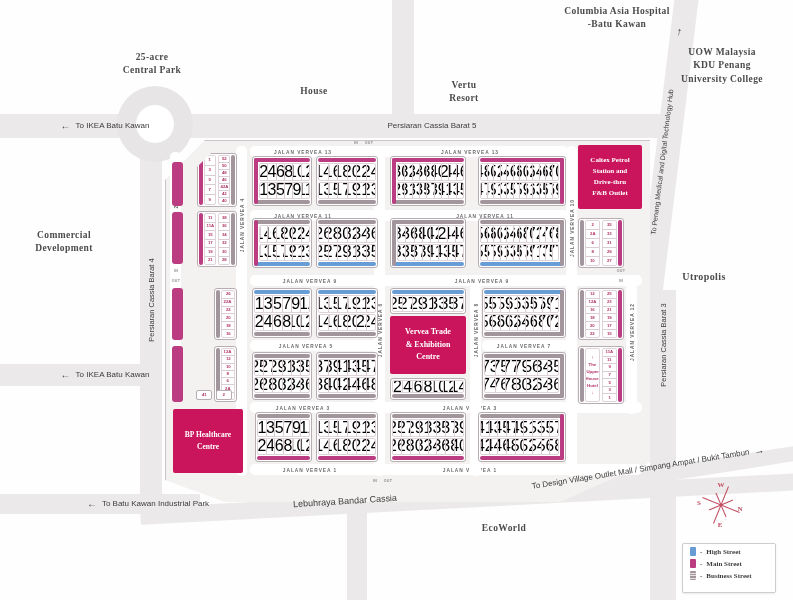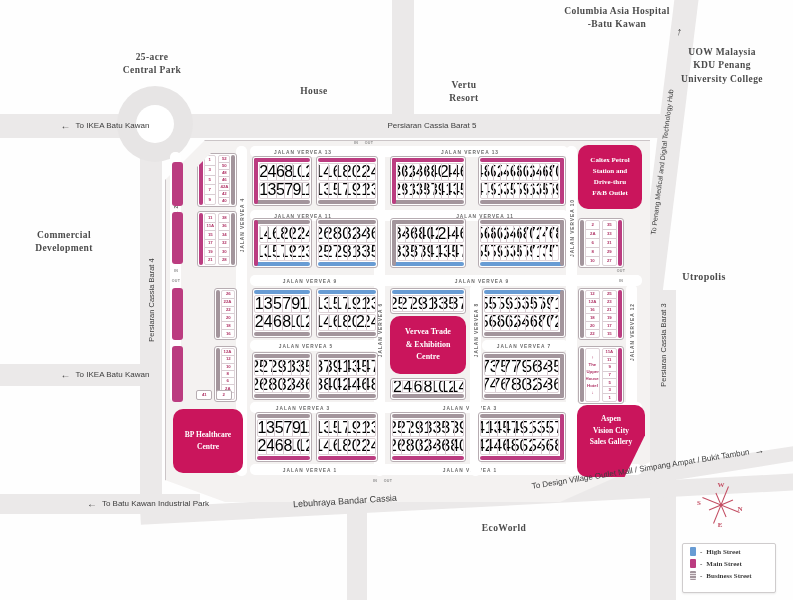--- a/index.html
+++ b/index.html
@@ -16,21 +16,21 @@
   .stnamev{transform:translate(-50%,-50%) rotate(-90deg) scale(.8) !important;}
   .lrow{flex:1;display:flex;border:1px solid #ded3d8;border-radius:2px;overflow:hidden;background:#fff;}
   .cell{flex:1;display:flex;align-items:center;justify-content:center;border-right:1px solid #d9cdd3;overflow:hidden;}
   .cell:last-child{border-right:none;}
   .vcol{flex:1;display:flex;flex-direction:column;border:1px solid #ded3d8;border-radius:2px;background:#fff;overflow:hidden;}
   .vcell{flex:1;display:flex;align-items:center;justify-content:center;border-top:1px solid #d9cdd3;}
   .vcell:first-child{border-top:none;}
   .cnum{font-size:6px;transform:scale(.72);color:#b03366;font-weight:bold;white-space:nowrap;}
   .io{position:absolute;transform:translate(-50%,-50%) scale(.6);font-size:6px;font-weight:bold;color:#8f8f8f;letter-spacing:.5px;}
   .bldg{position:absolute;color:#fff;display:flex;flex-direction:column;align-items:center;justify-content:center;
-        text-align:center;font-family:"Liberation Serif",serif;font-weight:bold;border-radius:10px;line-height:1.55;}
+        text-align:center;font-family:"Liberation Serif",serif;font-weight:bold;border-radius:2px;line-height:1.55;}
   .legrow{display:flex;align-items:center;gap:4px;margin:3px 0 0 7px;font-size:7px;color:#3d3d3d;
           font-family:"Liberation Serif",serif;font-weight:bold;}
 </style>
 </head>
 <body>
 
 <div id="map">
     <div class="abs" style="width: 660px; height: 24px; background: rgb(235, 233, 233); left: 0px; top: 114px;"></div>
     <div class="abs" style="width: 22px; height: 114px; background: rgb(235, 233, 233); left: 392px; top: 0px;"></div>
     <div class="abs" style="width: 22px; height: 398px; background: rgb(235, 233, 233); left: 140px; top: 114px;"></div>
@@ -1410,25 +1410,20 @@
     </div>
     <div class="bldg" style="left: 390px; top: 316px; width: 76px; height: 58px; background: rgb(202, 21, 92); font-size: 8px;">
       <div>Vervea Trade</div>
       <div>&amp; Exhibition</div>
       <div>Centre</div>
     </div>
     <div class="bldg" style="left: 173px; top: 409px; width: 70px; height: 64px; background: rgb(202, 21, 92); font-size: 7.5px;">
       <div>BP Healthcare</div>
       <div>Centre</div>
     </div>
-    <div class="bldg" style="left: 577px; top: 405px; width: 68px; height: 72px; background: rgb(202, 21, 92); font-size: 7.5px; clip-path: polygon(0px 0px, 100% 0px, 100% 42%, 70% 100%, 0px 100%); justify-content: flex-start; padding-top: 8px; box-sizing: border-box;">
-      <div>Aspen</div>
-      <div>Vision City</div>
-      <div>Sales Gallery</div>
-    </div>
     <div class="plabel" style="left: 722px; top: 66px; font-size: 9.5px;">
       <div>UOW Malaysia</div>
       <div>KDU Penang</div>
       <div>University College</div>
     </div>
     <div class="plabel" style="left: 617px; top: 18px; font-size: 9.5px;">
       <div>Columbia Asia Hospital</div>
       <div>-Batu Kawan</div>
     </div>
     <div class="plabel" style="left: 152px; top: 64px; font-size: 9.5px;">

